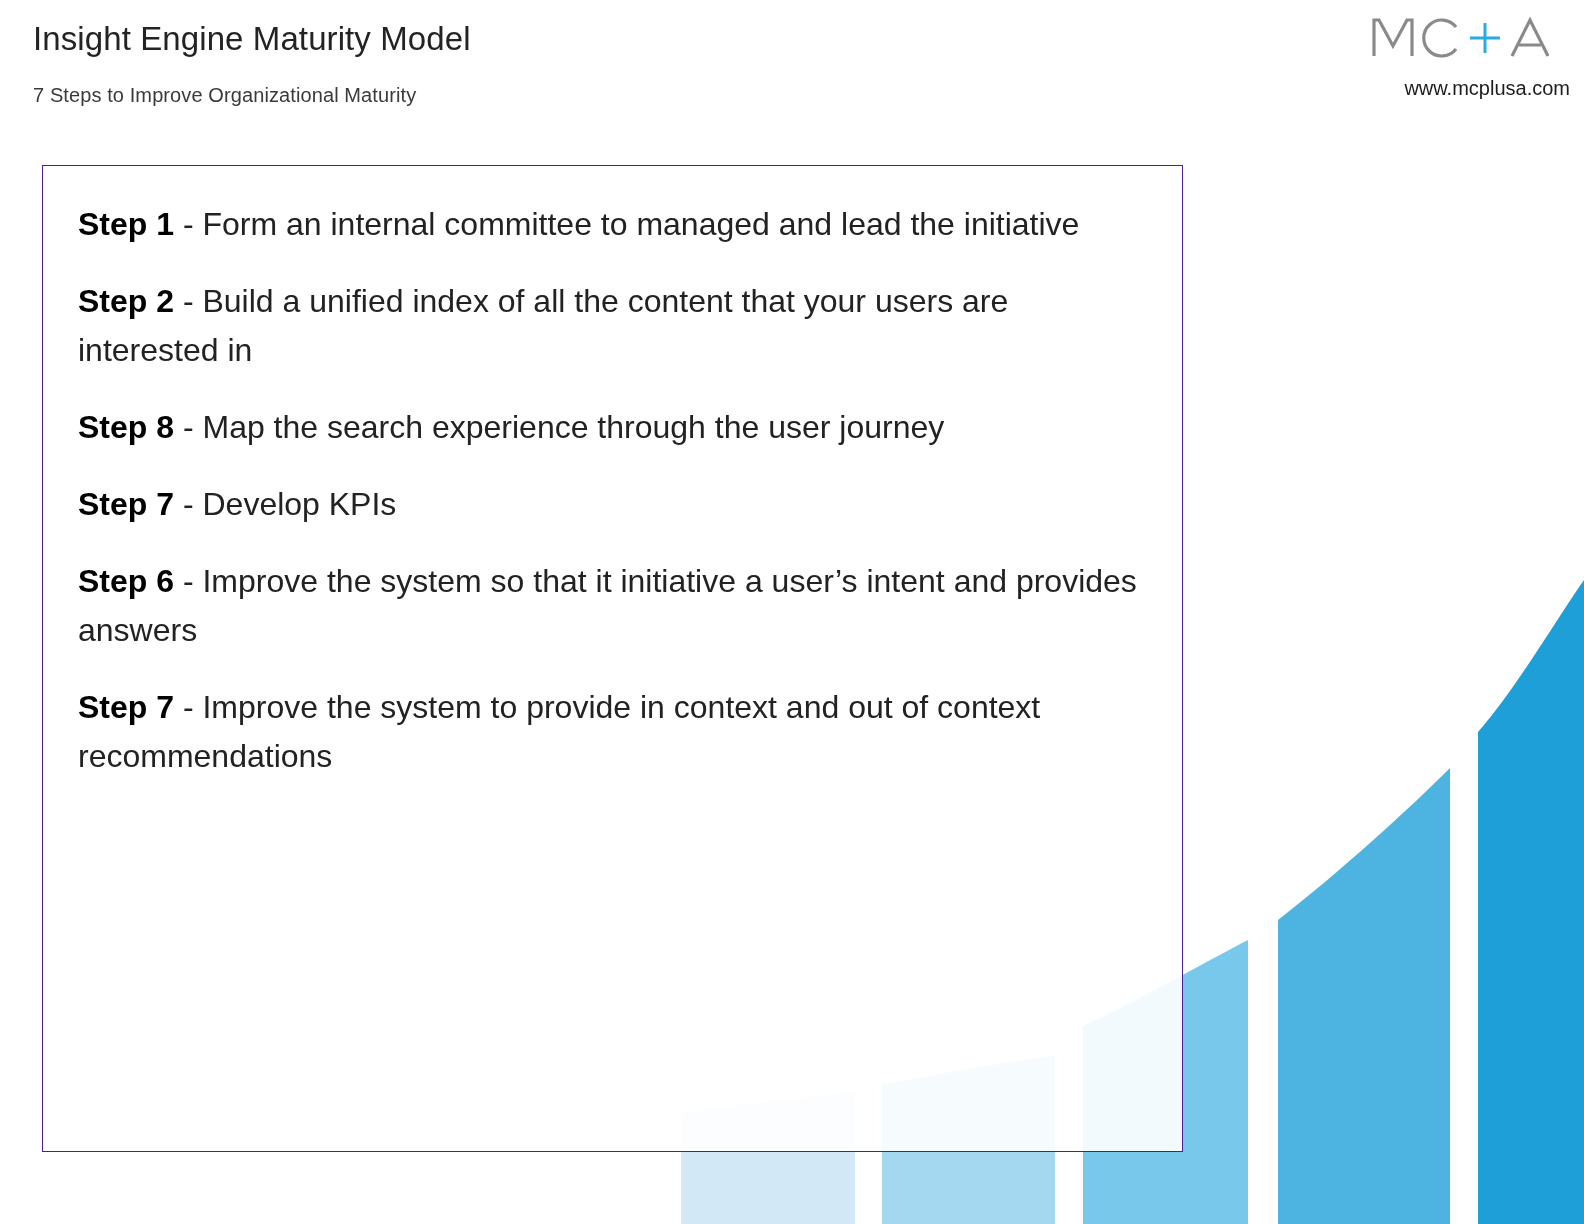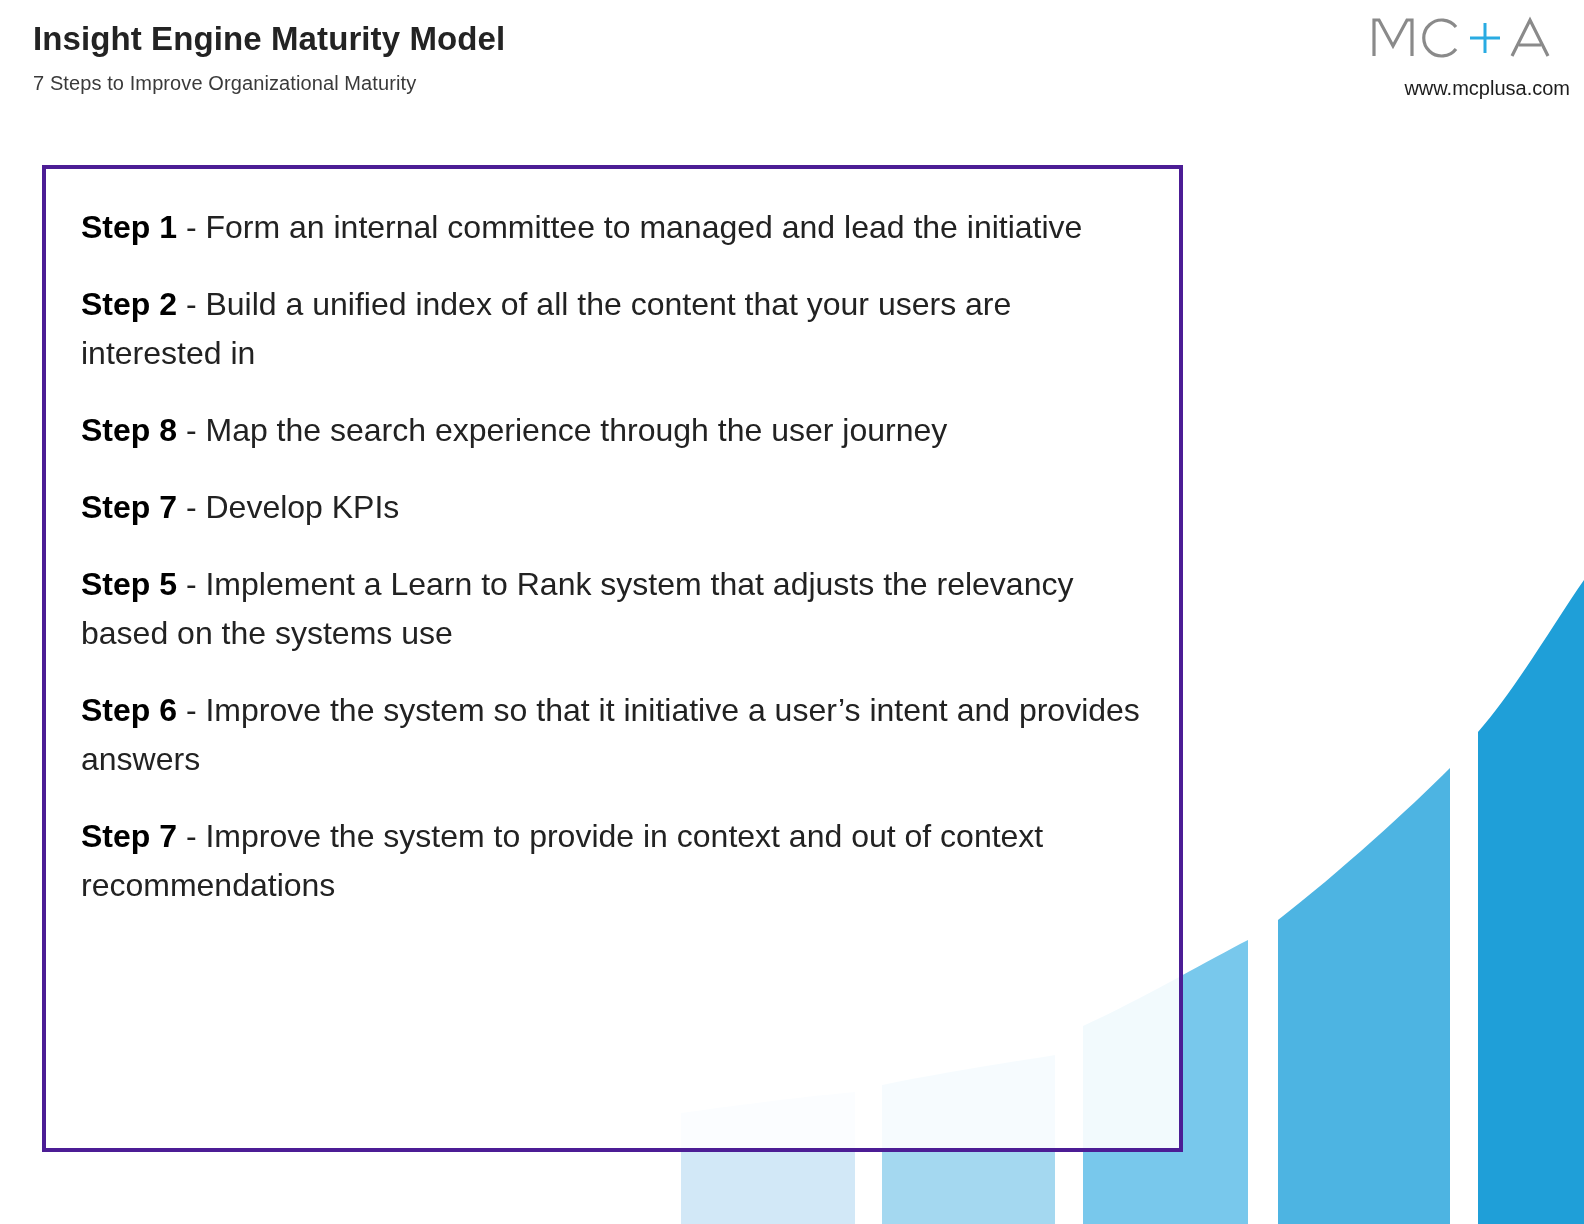--- a/index.html
+++ b/index.html
@@ -10,25 +10,25 @@
     overflow:hidden;
     position:relative;
   }
   .slide{position:absolute;inset:0;width:1584px;height:1224px;overflow:hidden;background:#fff;}
 
   
   .header{position:absolute;left:0;top:0;width:1584px;height:120px;}
   .title{
     position:absolute;left:33px;top:19px;
     font-size:33px;line-height:40px;
-    font-weight:700;color:#232323;letter-spacing:.1px;
+    font-weight:400;color:#232323;letter-spacing:.1px;
     white-space:nowrap;
   }
   .subtitle{
-    position:absolute;left:33px;top:70px;
+    position:absolute;left:33px;top:82px;
     font-size:20px;line-height:26px;
     font-weight:400;color:#3a3a3a;letter-spacing:.1px;
     white-space:nowrap;
   }
 
   
   .logo-wrap{position:absolute;right:0;top:14px;width:260px;height:86px;}
   .logo-mark{
     position:absolute;right:14px;top:0;
     height:46px;display:flex;align-items:center;justify-content:flex-end;
@@ -41,21 +41,21 @@
   }
 
   
   .bars{position:absolute;left:0;top:0;width:1584px;height:1224px;pointer-events:none;}
   .bars svg{display:block;width:1584px;height:1224px;}
 
   
   .content-box{
     position:absolute;left:42px;top:165px;
     width:1141px;height:987px;
-    border:4px solid #4c1d95;
+    border:1px solid #4c1d95;
     background:rgba(255,255,255,0.90);
     box-sizing:border-box;
     overflow:hidden;
   }
   .steps{
     position:absolute;left:35px;top:34px;right:26px;
   }
   .step{
     font-size:32px;
     line-height:49px;
@@ -121,23 +121,20 @@
       </p>
 
       <p class="step">
         <span class="step-label">Step 8</span><span class="step-text"> - Map the search experience through the user journey</span>
       </p>
 
       <p class="step">
         <span class="step-label">Step 7</span><span class="step-text"> - Develop KPIs</span>
       </p>
 
-      <p class="step">
-        <span class="step-label">Step 5</span><span class="step-text"> - Implement a Learn to Rank system that adjusts the relevancy based on the systems use</span>
-      </p>
 
       <p class="step">
         <span class="step-label">Step 6</span><span class="step-text"> - Improve the system so that it initiative a user’s intent and provides answers</span>
       </p>
 
       <p class="step">
         <span class="step-label">Step 7</span><span class="step-text"> - Improve the system to provide in context and out of context recommendations</span>
       </p>
 
     </div>

